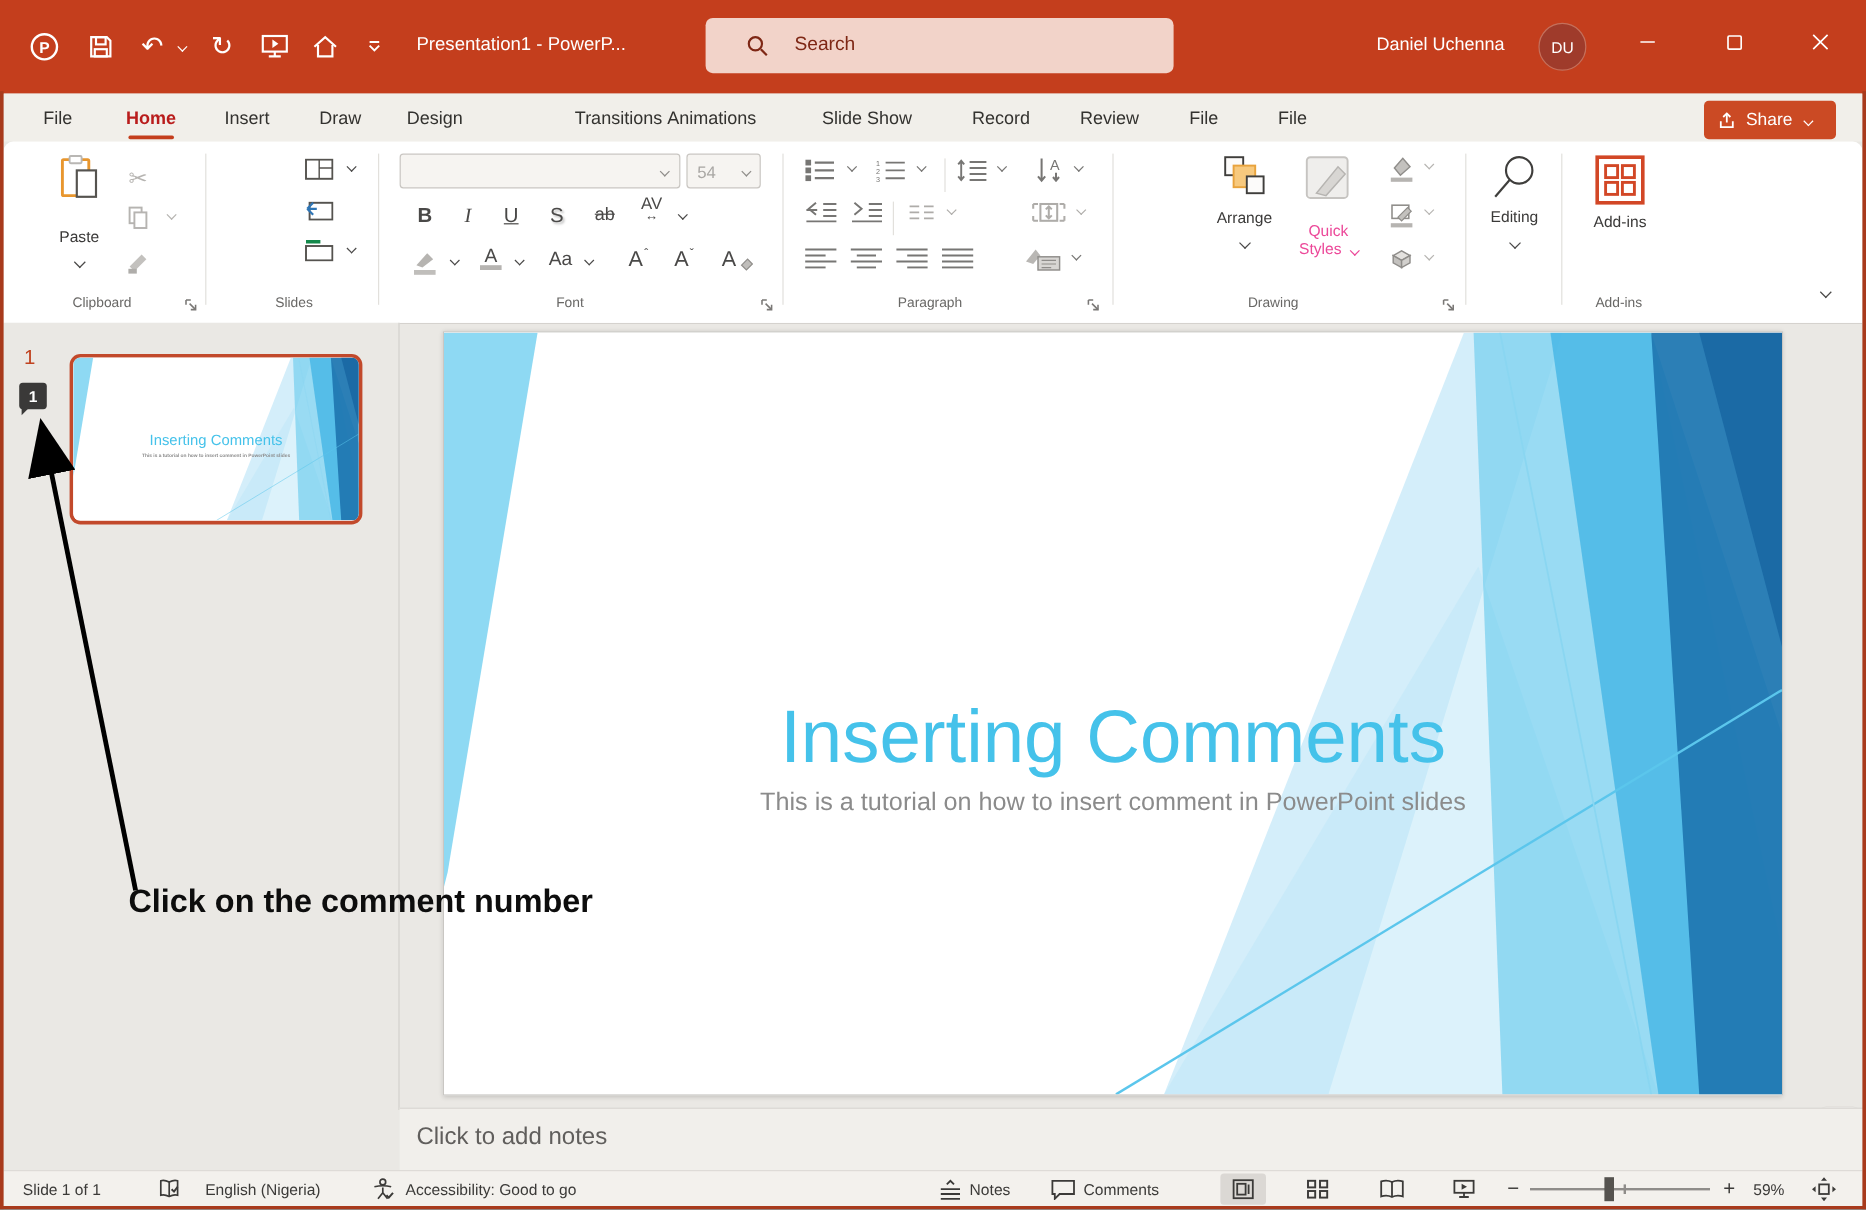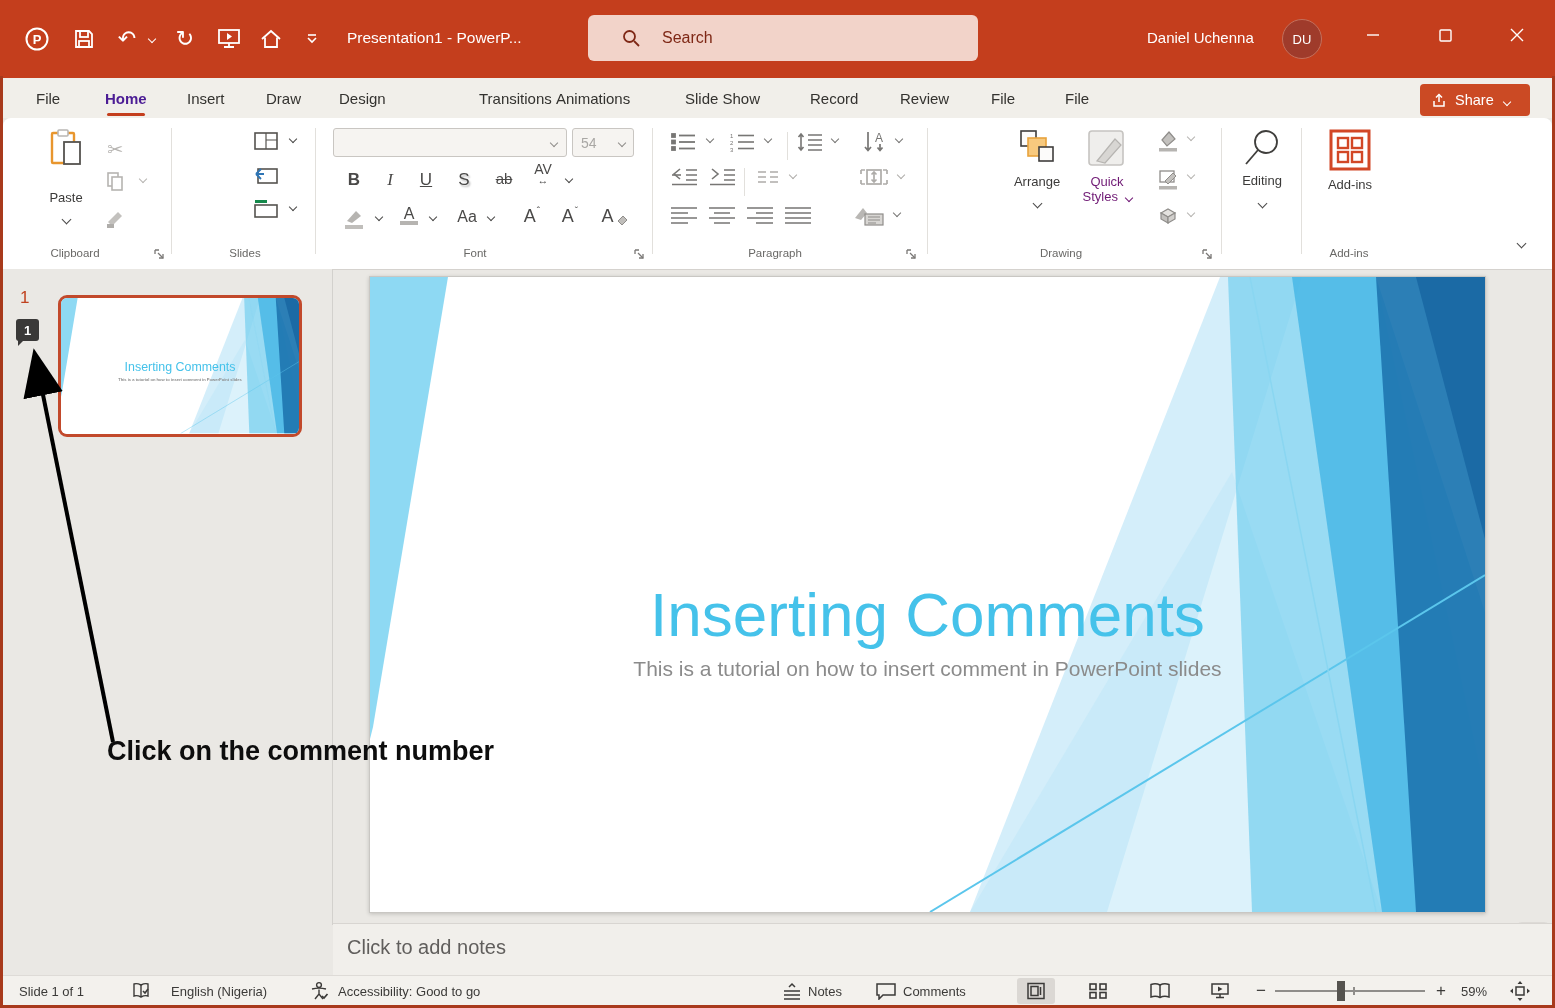--- a/index.html
+++ b/index.html
@@ -10,21 +10,21 @@
   .titlebar{position:absolute;left:0;top:0;width:1555px;height:78px;background:#C43E1D;color:#fff;}
   .winborder{position:absolute;background:#A83A1C;z-index:60;}
   .qat-ico{position:absolute;top:24px;height:30px;display:flex;align-items:center;justify-content:center;color:#fff;}
   .ttl{position:absolute;top:29px;font-size:15.5px;color:#fff;white-space:nowrap;}
   .searchpill{position:absolute;left:588px;top:15px;width:390px;height:46px;background:#F2D3C9;border-radius:6px;
               display:flex;align-items:center;color:#7E2715;}
   .wctl{position:absolute;top:0;width:46px;height:70px;display:flex;align-items:center;justify-content:center;color:#fff;}
   
   .tabrow{position:absolute;left:3px;top:78px;width:1549px;height:40px;background:#F1EFEA;}
   .tab{position:absolute;top:0;height:40px;display:flex;align-items:center;font-size:15px;color:#33322F;}
-  .tab.active{font-weight:700;color:#4c1d95;}
+  .tab.active{font-weight:700;color:#b91c1c;}
   .tab.active::after{content:"";position:absolute;left:2px;right:2px;bottom:2px;height:3px;background:#C43E1D;border-radius:2px;}
   .sharebtn{position:absolute;left:1420px;top:84px;width:110px;height:32px;background:#CB4A24;border-radius:4px;
             display:flex;align-items:center;color:#fff;font-size:14.5px;}
   
   .ribbon{position:absolute;left:3px;top:118px;width:1549px;height:151px;background:#FFFFFF;
           border-bottom:1px solid #D5D2CE;border-top-left-radius:8px;border-top-right-radius:8px;}
   .gsep{position:absolute;top:10px;height:126px;width:1px;background:#E2E0DC;}
   .glabel{position:absolute;top:129px;font-size:11.5px;color:#696866;width:120px;text-align:center;}
   .biglbl{font-size:13px;color:#3B3A39;text-align:center;line-height:15px;}
   .chv{display:inline-block;width:6px;height:6px;border-right:1.5px solid currentColor;border-bottom:1.5px solid currentColor;transform:rotate(45deg);}
@@ -179,21 +179,21 @@
     </div>
     <div class="fbtn" style="left:134px;top:58px;width:12px;color:#B6B4B1;">
         <span class="chv" style="width:5px;height:5px;"></span>
       </div>
     <div class="fbtn" style="left:100px;top:90px;width:24px;height:22px;">
       <svg width="20" height="20" viewBox="0 0 20 20" fill="#C3C1BE">
           <path d="M3 13 L13 3 L17 7 L7 17 Z"></path>
           <rect x="2" y="15" width="7" height="4" fill="#AFADAA"></rect>
         </svg>
     </div>
-    <div class="glabel" style="left:12px;">Clipboard</div>
+    <div class="glabel" style="left:22px;">Clipboard</div>
     <div class="launch" style="left:150px;">
       <svg width="13" height="13" viewBox="0 0 13 13" stroke="#7A7876" fill="none" stroke-width="1.3">
           <path d="M2 2 h4 M2 2 v4"></path>
           <path d="M5 5 l5 5"></path>
           <path d="M10 6 v4 h-4"></path>
         </svg>
     </div>
     <div class="gsep" style="left:168px;"></div>
 
     <div class="fbtn" style="left:250px;top:14px;width:26px;">
@@ -416,21 +416,21 @@
         <rect x="24" y="20" width="14" height="14" fill="#FCFBFA" stroke="#3F3E3C" stroke-width="1.6"></rect>
       </svg>
       <div class="biglbl" style="margin-top:3px;">Arrange</div>
       <div style="text-align:center;margin-top:4px;color:#4A4948;"><span class="chv"></span></div>
     </div>
     <div class="abs" style="left:1072px;top:8px;width:64px;height:110px;color:#B6B4B1;">
       <svg width="44" height="44" viewBox="0 0 44 44" style="margin:1px auto 0;">
         <rect x="4" y="4" width="34" height="34" rx="3" fill="#EFEEEC" stroke="#C6C4C1" stroke-width="1.6"></rect>
         <path d="M12 34 L30 12 L36 18 L20 36 Z" fill="#D8D6D3" stroke="#B6B4B1" stroke-width="1.2"></path>
       </svg>
-      <div class="biglbl" style="margin-top:3px;color:#701a75;">
+      <div class="biglbl" style="margin-top:14px;color:#ec4899;">
         <div>Quick</div>
         <div class="nowrap"><span>Styles</span>
           <span class="chv" style="margin-left:4px;width:5px;height:5px;"></span></div>
       </div>
     </div>
     <div class="fbtn" style="left:1150px;top:12px;width:30px;">
       <svg width="24" height="22" viewBox="0 0 24 22">
           <path d="M6 10 L13 2 L19 9 L11 16 Z" fill="#C3C1BE" stroke="#8F8D8A" stroke-width="1.2"></path>
           <rect x="3" y="18" width="18" height="3.5" fill="#B6B4B1"></rect>
         </svg>

